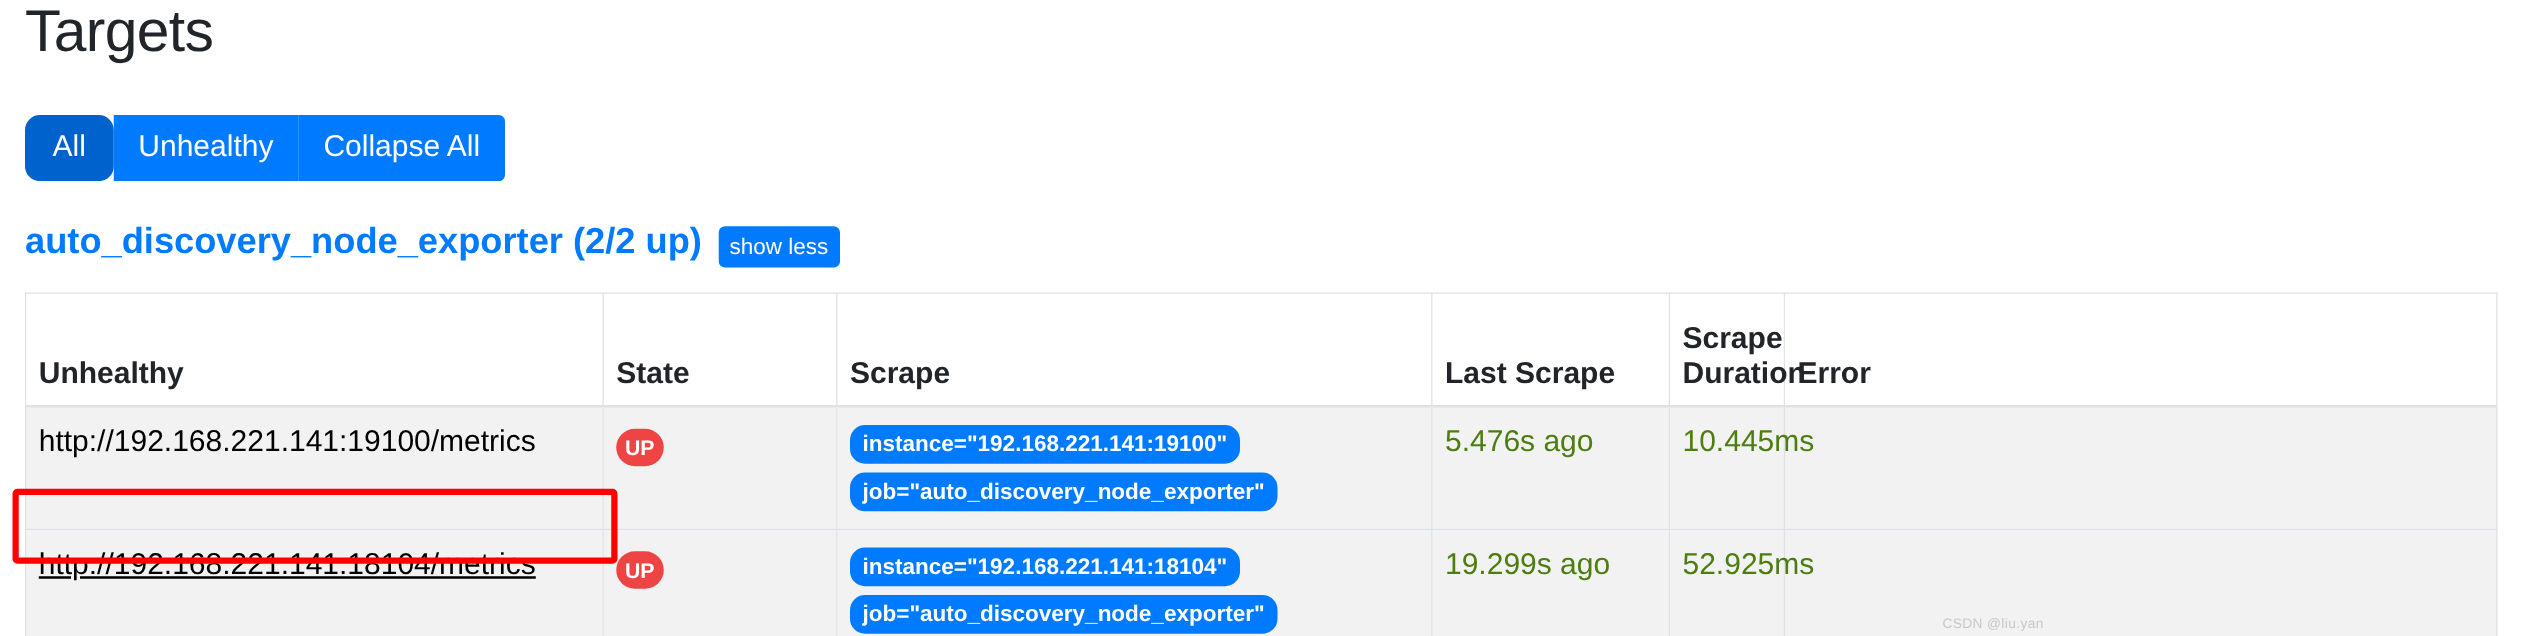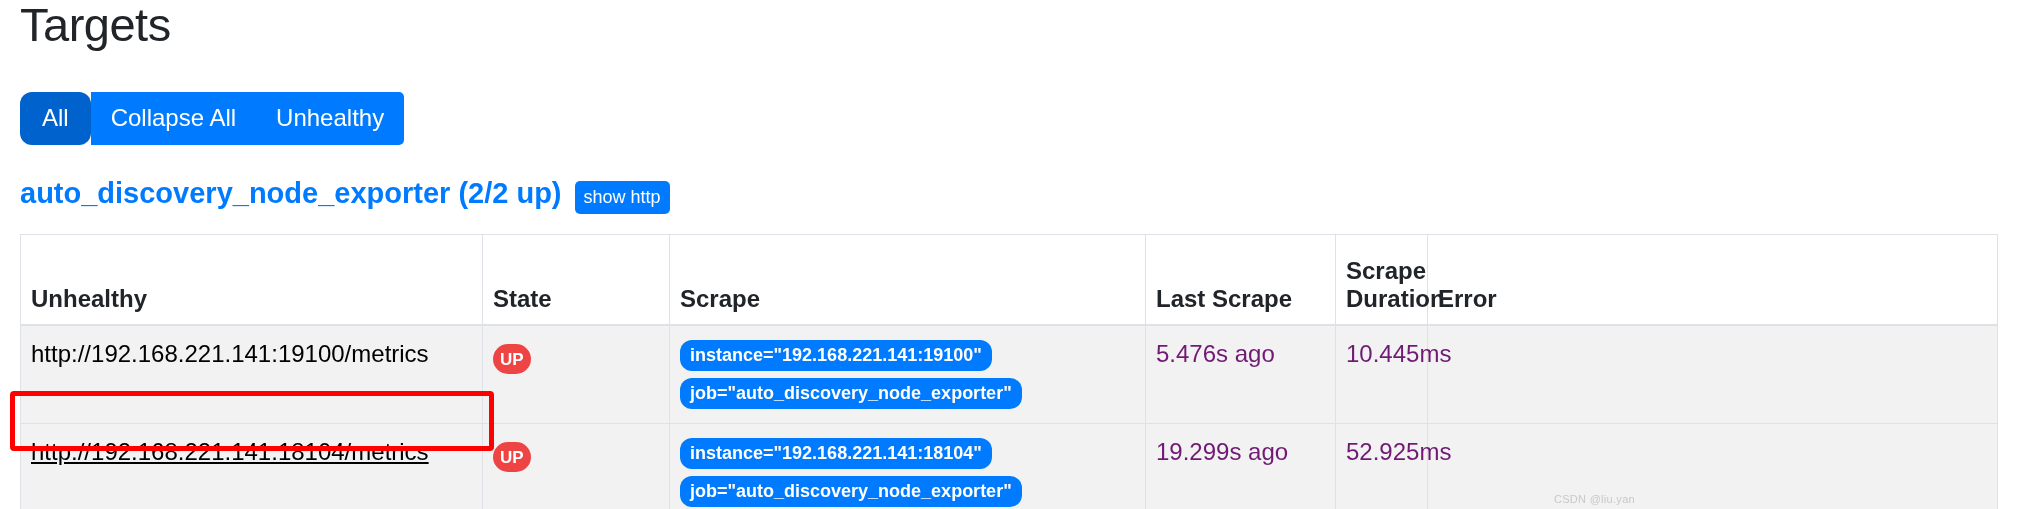--- a/index.html
+++ b/index.html
@@ -162,21 +162,21 @@
     color: #ffffff;
     font-size: 18px;
     font-weight: bold;
     line-height: 1;
     padding: 6px 10px 7px 10px;
     border-radius: 12px;
     white-space: nowrap;
   }
 
   .scrape-text {
-    color: #701a75;
+    color: #4d7c0f;
     font-size: 24px;
     white-space: nowrap;
   }
 
   
   .annotation-box {
     position: absolute;
     left: 10px;
     top: 391px;
     width: 484px;
@@ -202,27 +202,27 @@
 </style>
 </head>
 <body>
 
 <div class="page">
 
   <h1 class="page-title">Targets</h1>
 
   <div class="btn-group">
     <button class="btn active">All</button>
+    <button class="btn">Unhealthy</button>
     <button class="btn">Collapse All</button>
-    <button class="btn">Unhealthy</button>
   </div>
 
   <div class="job-header">
     <span class="job-title">auto_discovery_node_exporter (2/2 up)</span>
-    <button class="show-less-btn">show http</button>
+    <button class="show-less-btn">show less</button>
   </div>
 
   <table class="targets-table">
     <colgroup>
       <col class="col-endpoint">
       <col class="col-state">
       <col class="col-labels">
       <col class="col-lastscrape">
       <col class="col-duration">
       <col class="col-error">

